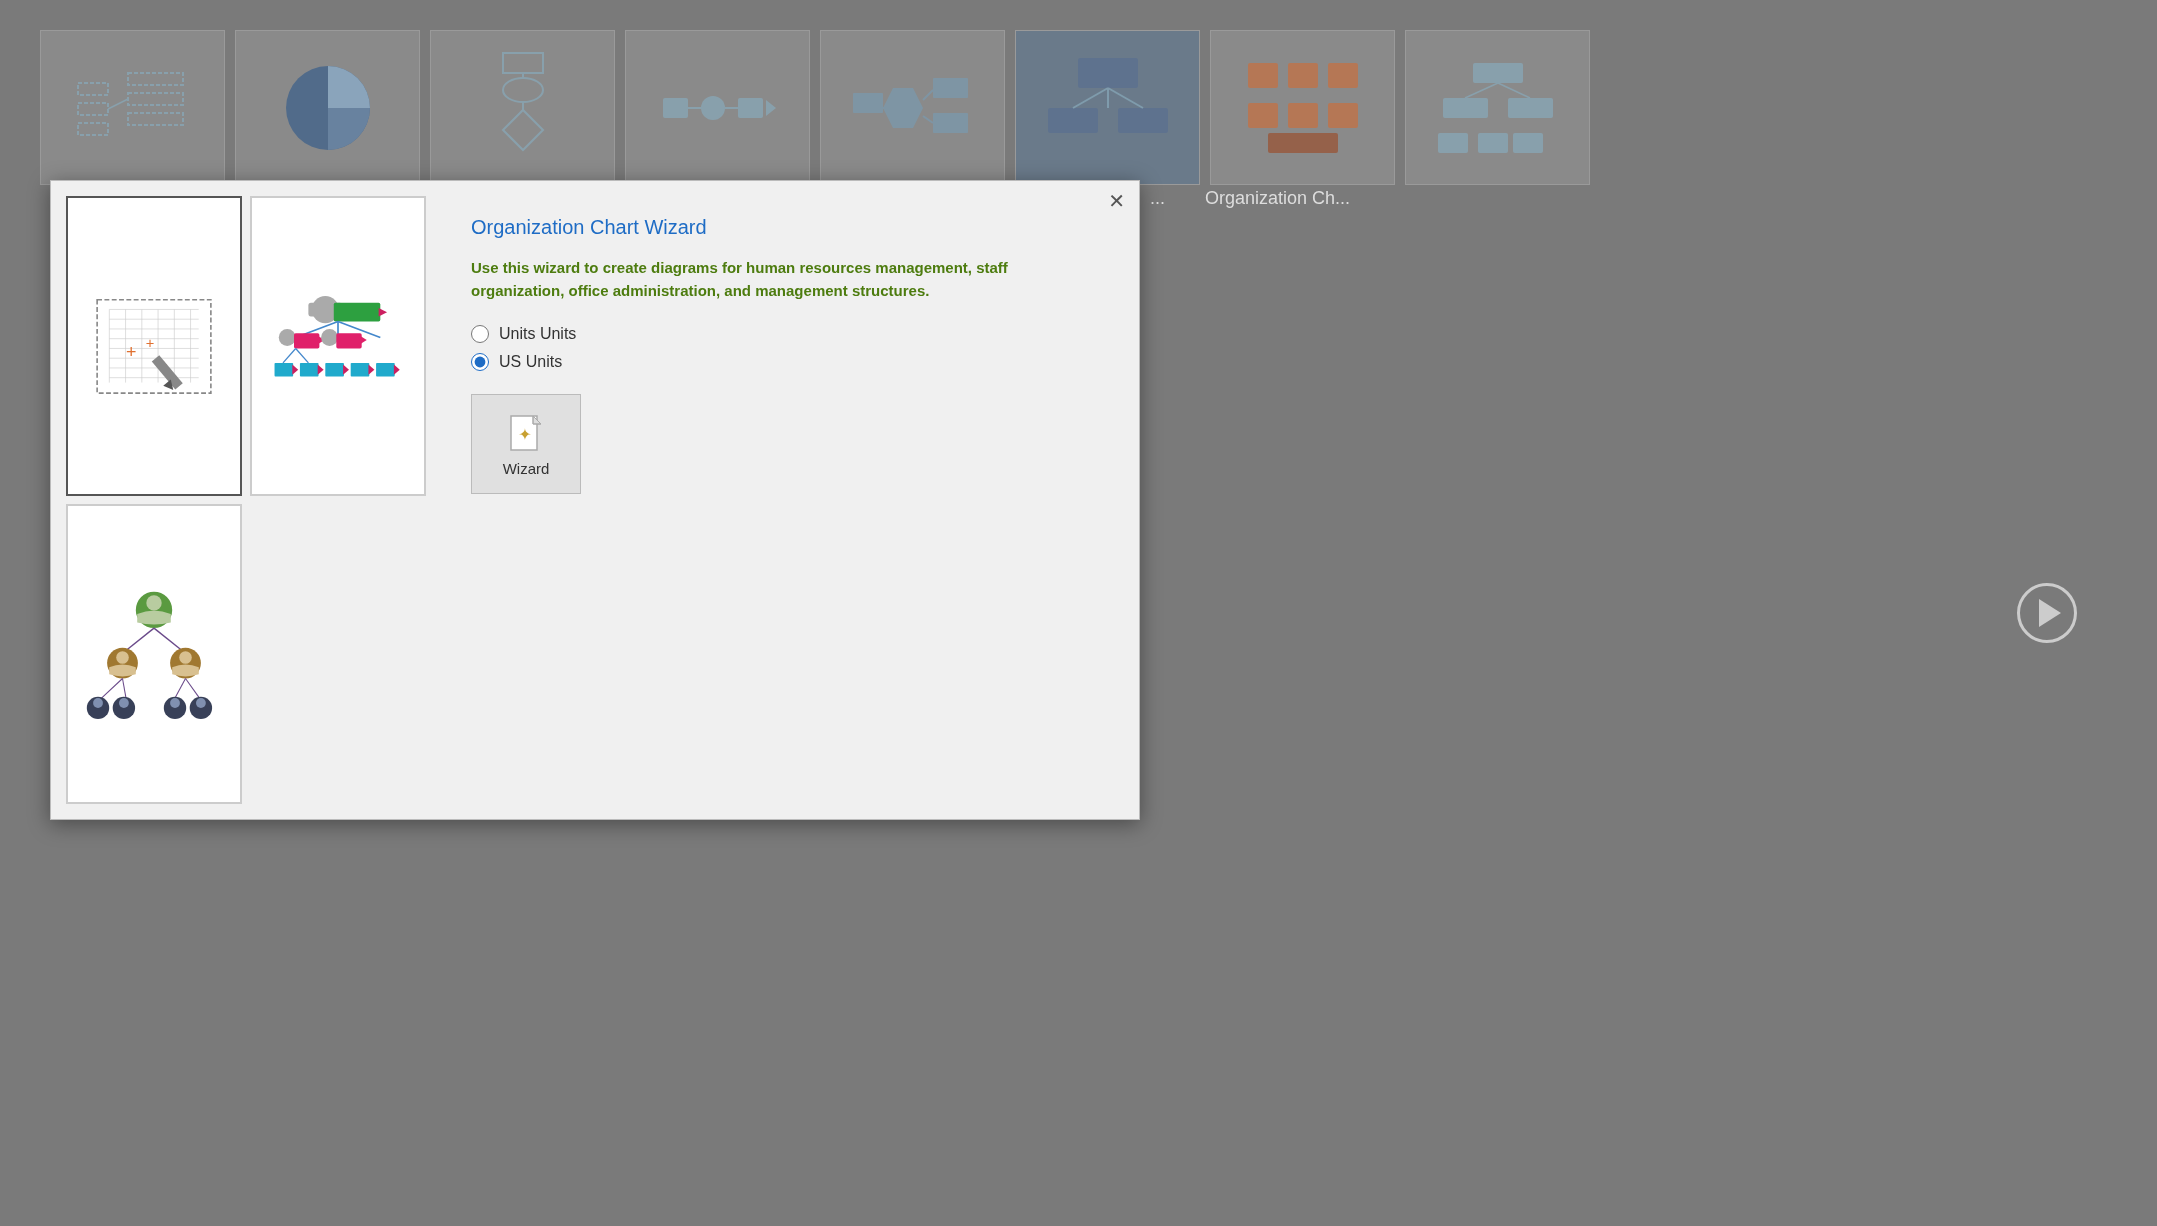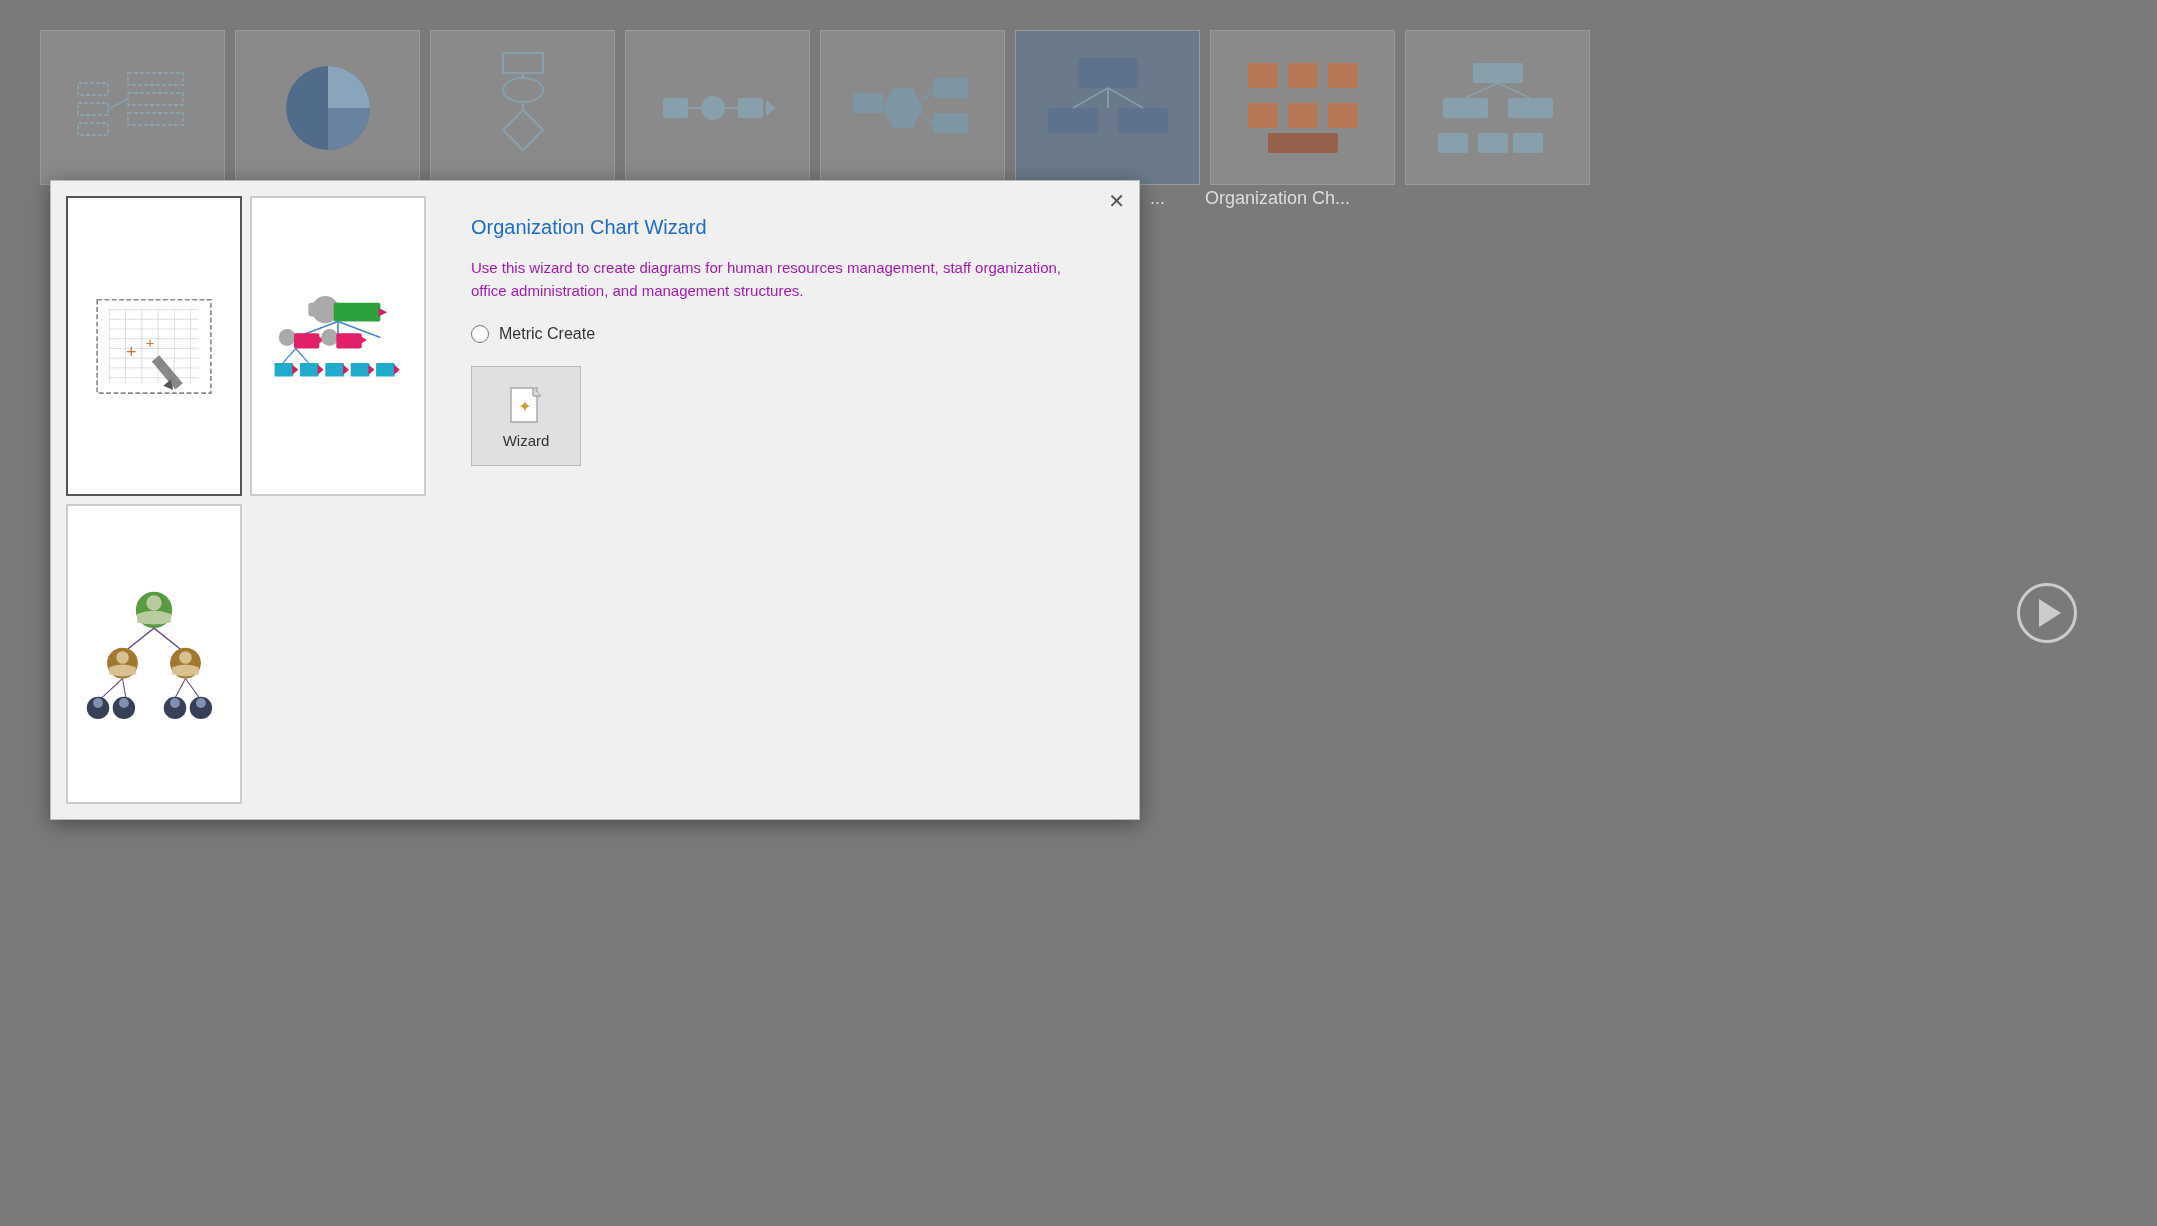--- a/index.html
+++ b/index.html
@@ -125,22 +125,23 @@
     }
 
     .wizard-title {
       font-size: 20px;
       font-weight: 300;
       color: #1e6cc5;
     }
 
     .wizard-desc {
       font-size: 15px;
-      color: #a21caf;
+      color: #4d7c0f;
       line-height: 1.5;
+      font-weight: bold;
     }
 
     .radio-group {
       display: flex;
       flex-direction: column;
       gap: 10px;
       margin-top: 5px;
     }
 
     .radio-item {
@@ -429,21 +430,25 @@
       </div>
     </div>
 
     <div class="right-panel">
       <h1 class="wizard-title">Organization Chart Wizard</h1>
       <p class="wizard-desc">Use this wizard to create diagrams for human resources management, staff organization, office administration, and management structures.</p>
 
       <div class="radio-group">
         <label class="radio-item">
           <input type="radio" name="units" value="metric" style="">
-          <span class="radio-label">Metric Create</span>
+          <span class="radio-label">Units Units</span>
+        </label>
+        <label class="radio-item">
+          <input type="radio" name="units" value="us" checked="" style="">
+          <span class="radio-label">US Units</span>
         </label>
       </div>
 
       <button class="create-btn">
 
         <svg width="38" height="42" viewBox="0 0 38 42">
           <rect x="4" y="4" width="26" height="34" fill="white" stroke="#aaa" stroke-width="1.5"></rect>
           <polygon points="26,4 34,12 26,12" fill="#ddd" stroke="#aaa" stroke-width="1"></polygon>
           <line x1="26" y1="4" x2="26" y2="12" stroke="#aaa" stroke-width="1"></line>
           <line x1="26" y1="12" x2="34" y2="12" stroke="#aaa" stroke-width="1"></line>

